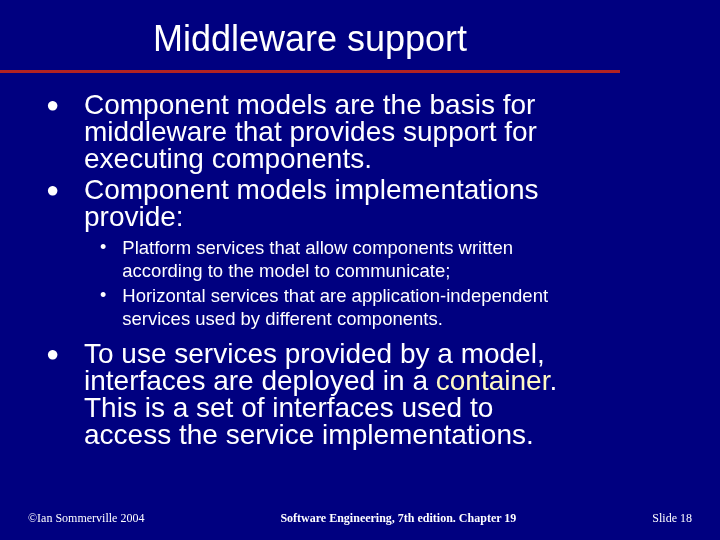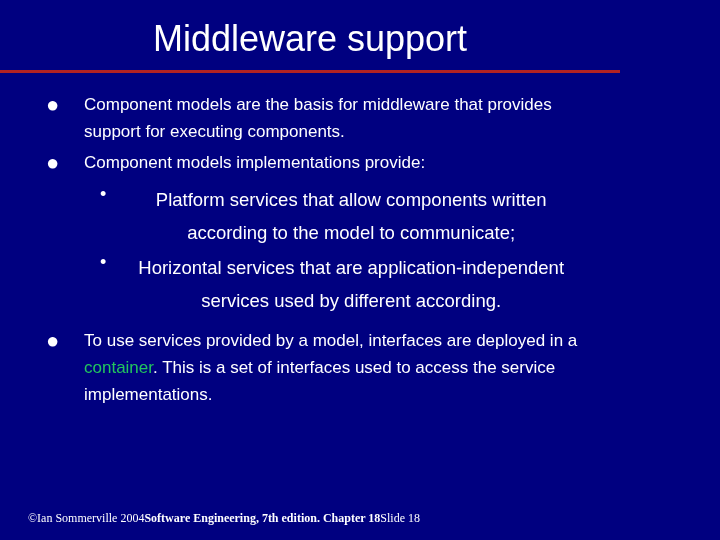--- a/index.html
+++ b/index.html
@@ -40,56 +40,55 @@
   }
   ul.main > li .bullet {
     flex: 0 0 44px;
     text-align: left;
     padding-left: 6px;
     font-size: 22px;
     line-height: 28px;
   }
   ul.main > li .text {
     flex: 1;
-    font-size: 17px;
+    font-size: 28px;
     line-height: 27px;
   }
   ul.sub {
     list-style: none;
     margin: 6px 0 10px 0;
   }
   ul.sub > li {
     display: flex;
     align-items: flex-start;
     margin-bottom: 2px;
   }
   ul.sub > li .sub-bullet {
     flex: 0 0 64px;
     padding-left: 60px;
     font-size: 18px;
     line-height: 23px;
   }
   ul.sub > li .sub-text {
     flex: 1;
     font-size: 18.5px;
-    line-height: 33px;
+    line-height: 23px;
     padding-left: 16px;
-    text-align: center;
   }
   .highlight {
-    color: #22c55e;
+    color: #fef9c3;
   }
   .footer {
     position: absolute;
     bottom: 14px;
     left: 0;
     width: 720px;
     padding: 0 28px;
     display: flex;
-    justify-content: flex-start;
+    justify-content: space-between;
     font-size: 12px;
     font-family: "Times New Roman", Times, serif;
   }
   .footer .center { font-weight: bold; }
 </style>
 </head>
 <body>
 
 <div class="slide">
   <h1 class="title">Middleware support</h1>
@@ -105,28 +104,28 @@
         <span class="text">Component models implementations provide:</span>
       </li>
     </ul>
     <ul class="sub">
       <li>
         <span class="sub-bullet">•</span>
         <span class="sub-text">Platform services that allow components written according to the model to communicate;</span>
       </li>
       <li>
         <span class="sub-bullet">•</span>
-        <span class="sub-text">Horizontal services that are application-independent services used by different according.</span>
+        <span class="sub-text">Horizontal services that are application-independent services used by different components.</span>
       </li>
     </ul>
     <ul class="main">
       <li>
         <span class="bullet">●</span>
         <span class="text"><span>To use services provided by a model, interfaces are deployed in a </span><span class="highlight">container</span><span>. This is a set of interfaces used to access the service implementations.</span></span>
       </li>
     </ul>
   </div>
   <div class="footer">
     <span>©Ian Sommerville 2004</span>
-    <span class="center">Software Engineering, 7th edition. Chapter 18</span>
+    <span class="center">Software Engineering, 7th edition. Chapter 19</span>
     <span>Slide 18</span>
   </div>
 </div>
 
 </body></html>

